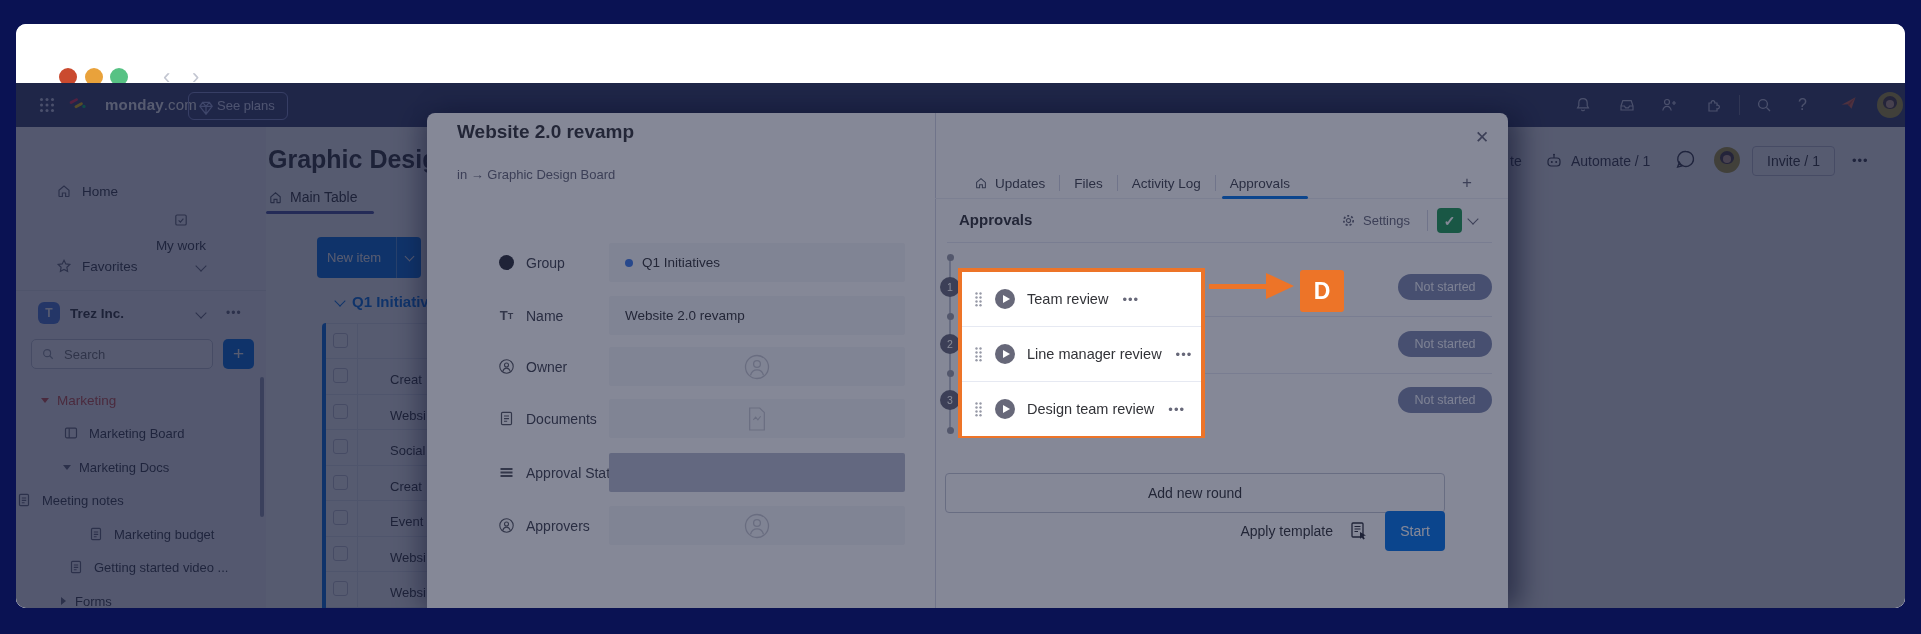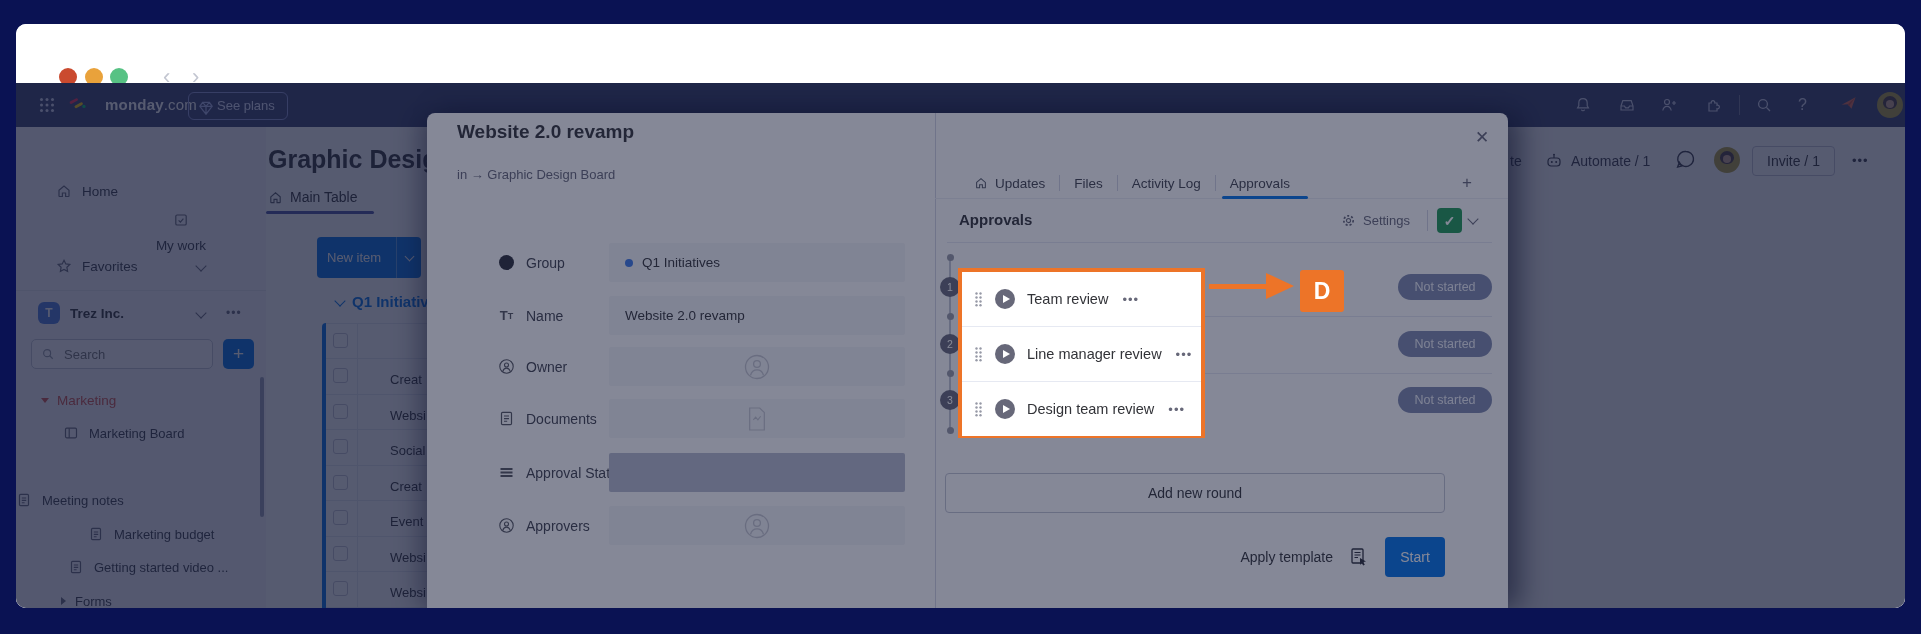--- a/index.html
+++ b/index.html
@@ -78,21 +78,21 @@
   .settings{position:absolute;left:914px;top:95px;height:25px;display:flex;align-items:center;gap:7px;font-size:13px;color:#676879;}
   .greenchk{position:absolute;left:1010px;top:95px;width:25px;height:25px;background:#1f9a55;border-radius:4px;color:#fff;font-size:14px;font-weight:bold;display:flex;align-items:center;justify-content:center;}
   .gchev{position:absolute;left:1042px;top:102px;color:#676879;}
   .phr{position:absolute;left:520px;top:129px;width:545px;height:1px;background:#e6e9f2;}
   .tline{position:absolute;left:522px;top:144px;width:2px;height:173px;background:#c3c6d4;}
   .tdot{position:absolute;left:519.5px;width:7px;height:7px;border-radius:50%;background:#9699a6;}
   .tnum{position:absolute;left:513px;width:20px;height:20px;border-radius:50%;background:#676879;color:#fff;font-size:10.5px;display:flex;align-items:center;justify-content:center;}
   .roundsep{position:absolute;left:531px;width:534px;height:1px;background:#e6e9f2;}
   .badge{position:absolute;left:971px;width:94px;height:26px;border-radius:13px;background:#7e88ad;color:#eef1f8;font-size:12.5px;display:flex;align-items:center;justify-content:center;}
   .addround{position:absolute;left:518px;top:360px;width:500px;height:40px;border:1px solid #c3c6d4;border-radius:4px;box-sizing:border-box;display:flex;align-items:center;justify-content:center;font-size:14px;color:#323338;}
-  .footer{position:absolute;left:518px;top:424px;width:500px;height:40px;display:flex;align-items:center;justify-content:flex-end;gap:16px;}
+  .footer{position:absolute;left:518px;top:398px;width:500px;height:40px;display:flex;align-items:center;justify-content:flex-end;gap:16px;}
   .applytpl{font-size:14px;color:#323338;}
   .tplic{width:20px;height:20px;color:#2b2d38;}
   .tplic svg{width:20px;height:20px;display:block;}
   .startbtn{width:60px;height:40px;background:#0073ea;border-radius:4px;color:#fff;font-size:14px;display:flex;align-items:center;justify-content:center;}
   
   .overlay{position:absolute;inset:0;background:rgba(21,26,56,0.52);z-index:30;}
   .anno-box{position:absolute;left:942px;top:185px;width:247px;height:170px;border:4px solid #ed7428;background:#ffffff;box-sizing:border-box;z-index:40;}
   .anno-row{position:relative;height:54px;display:flex;align-items:center;gap:12px;padding-left:12px;background:#fff;}
   .anno-row + .anno-row{border-top:1px solid #e6e9f2;}
   .drag{width:9px;height:16px;color:#9699a6;}
@@ -245,20 +245,24 @@
           <span>Marketing</span>
         </div>
         <div class="sitem" style="top:293px;padding-left:47px;font-size:13px;">
           <span class="ic">
               <svg viewBox="0 0 16 16">
                 <rect x="2.5" y="3.2" width="11" height="9.6" rx="1.2" fill="none" stroke="currentColor" stroke-width="1.2"></rect>
                 <path d="M6.2 3.2v9.6" stroke="currentColor" stroke-width="1.2"></path>
               </svg>
             </span>
           <span>Marketing Board</span>
+        </div>
+        <div class="sitem" style="top:327px;padding-left:47px;gap:8px;font-size:13px;color:#3a3c48;">
+          <span class="tri-d" style="color:#676879;"></span>
+          <span>Marketing Docs</span>
         </div>
         <div class="sitem" style="top:360px;font-size:13px;">
           <span class="ic">
               <svg viewBox="0 0 16 16">
                 <rect x="3.5" y="2.3" width="9" height="11.4" rx="1.1" fill="none" stroke="currentColor" stroke-width="1.2"></rect>
                 <path d="M5.8 6h4.4 M5.8 8.4h4.4 M5.8 10.8h2.8" stroke="currentColor" stroke-width="1.1"></path>
               </svg>
             </span>
           <span>Meeting notes</span>
         </div>

